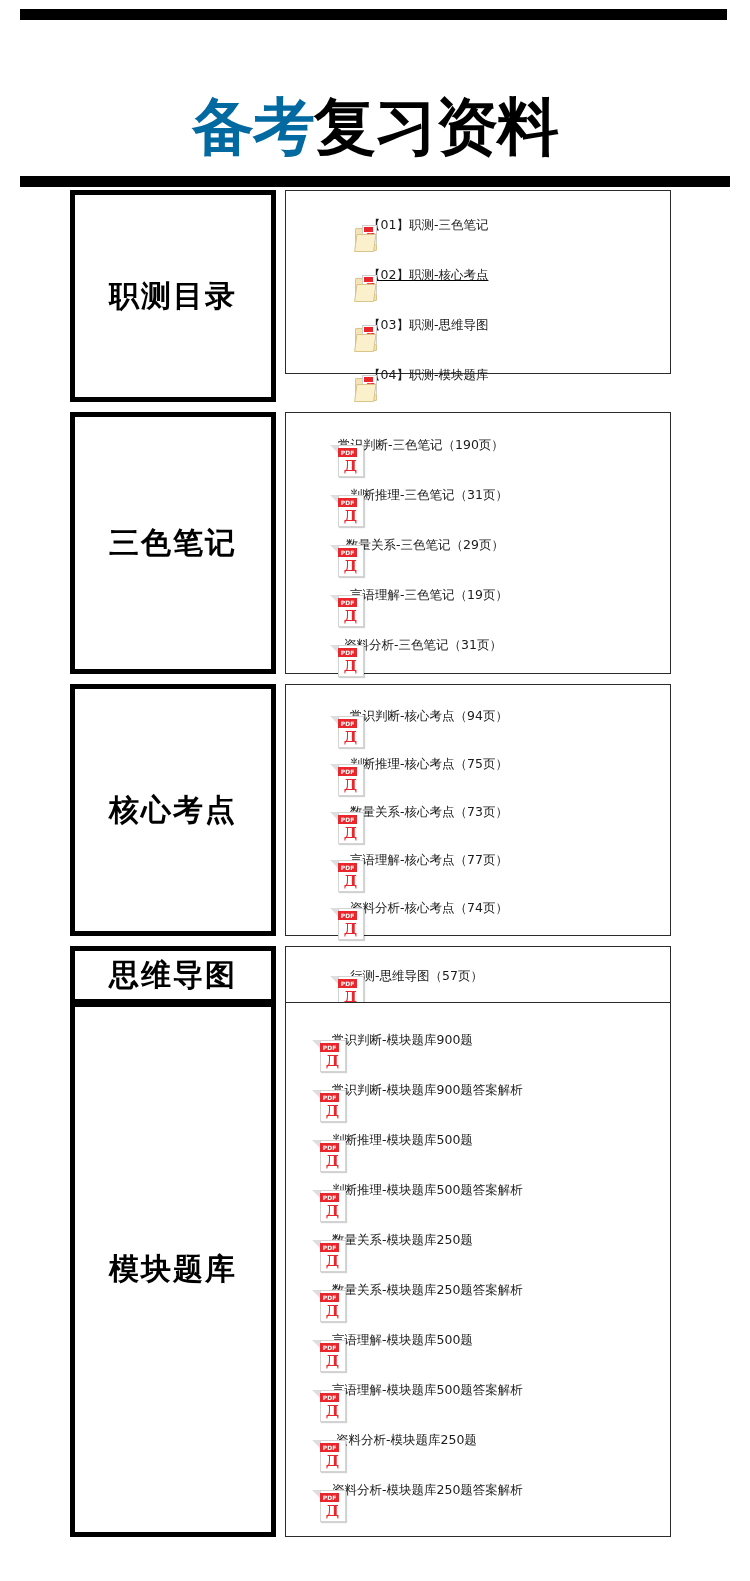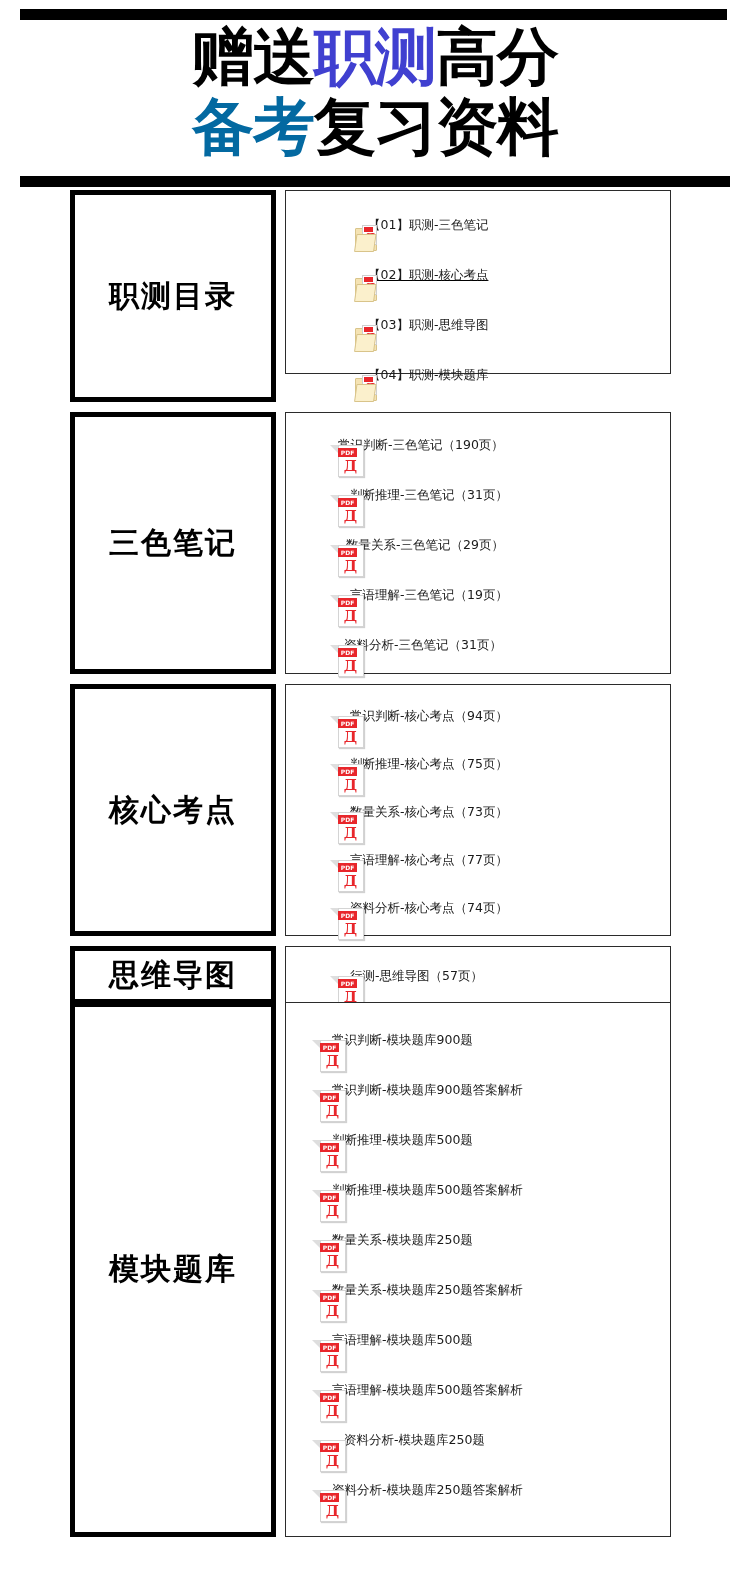--- a/index.html
+++ b/index.html
@@ -109,23 +109,20 @@
     border-radius:1px;
     transform:skewX(-8deg);transform-origin:bottom left;
   }
 </style>
 </head>
 <body>
 
 <div id="header">
   <div class="rule" id="rule-top"></div>
 
-  <div class="title-line" id="title-line-1">
-    <span>赠送</span><span class="t-blue">职测</span><span>高分</span>
-  </div>
 
   <div class="title-line" id="title-line-2">
     <span class="t-red">备考</span><span>复习资料</span>
   </div>
 
   <div class="rule" id="rule-bottom"></div>
 </div>
 
 <div id="sections">
     <div class="section" style="height: 212px;">
@@ -260,21 +257,21 @@
         <div class="file-row" style="height: 50px; padding-left: 34px;">
           <span class="icon-wrap"><span class="pdf-icon"><span class="pdf-page"></span><span class="pdf-fold"></span><span class="pdf-band">PDF</span><span class="pdf-a">Д</span></span></span>
           <span class="file-label" style="margin-left: 12px;">言语理解-模块题库500题</span>
         </div>
         <div class="file-row" style="height: 50px; padding-left: 34px;">
           <span class="icon-wrap"><span class="pdf-icon"><span class="pdf-page"></span><span class="pdf-fold"></span><span class="pdf-band">PDF</span><span class="pdf-a">Д</span></span></span>
           <span class="file-label" style="margin-left: 12px; text-align: right;">言语理解-模块题库500题答案解析</span>
         </div>
         <div class="file-row" style="height: 50px; padding-left: 34px;">
           <span class="icon-wrap"><span class="pdf-icon"><span class="pdf-page"></span><span class="pdf-fold"></span><span class="pdf-band">PDF</span><span class="pdf-a">Д</span></span></span>
-          <span class="file-label" style="margin-left: 24px;">资料分析-模块题库250题</span>
+          <span class="file-label" style="margin-left: 16px;">资料分析-模块题库250题</span>
         </div>
         <div class="file-row" style="height: 50px; padding-left: 34px;">
           <span class="icon-wrap"><span class="pdf-icon"><span class="pdf-page"></span><span class="pdf-fold"></span><span class="pdf-band">PDF</span><span class="pdf-a">Д</span></span></span>
           <span class="file-label" style="margin-left: 12px;">资料分析-模块题库250题答案解析</span>
         </div>
       </div>
     </div>
   </div>
 
 </body></html>

